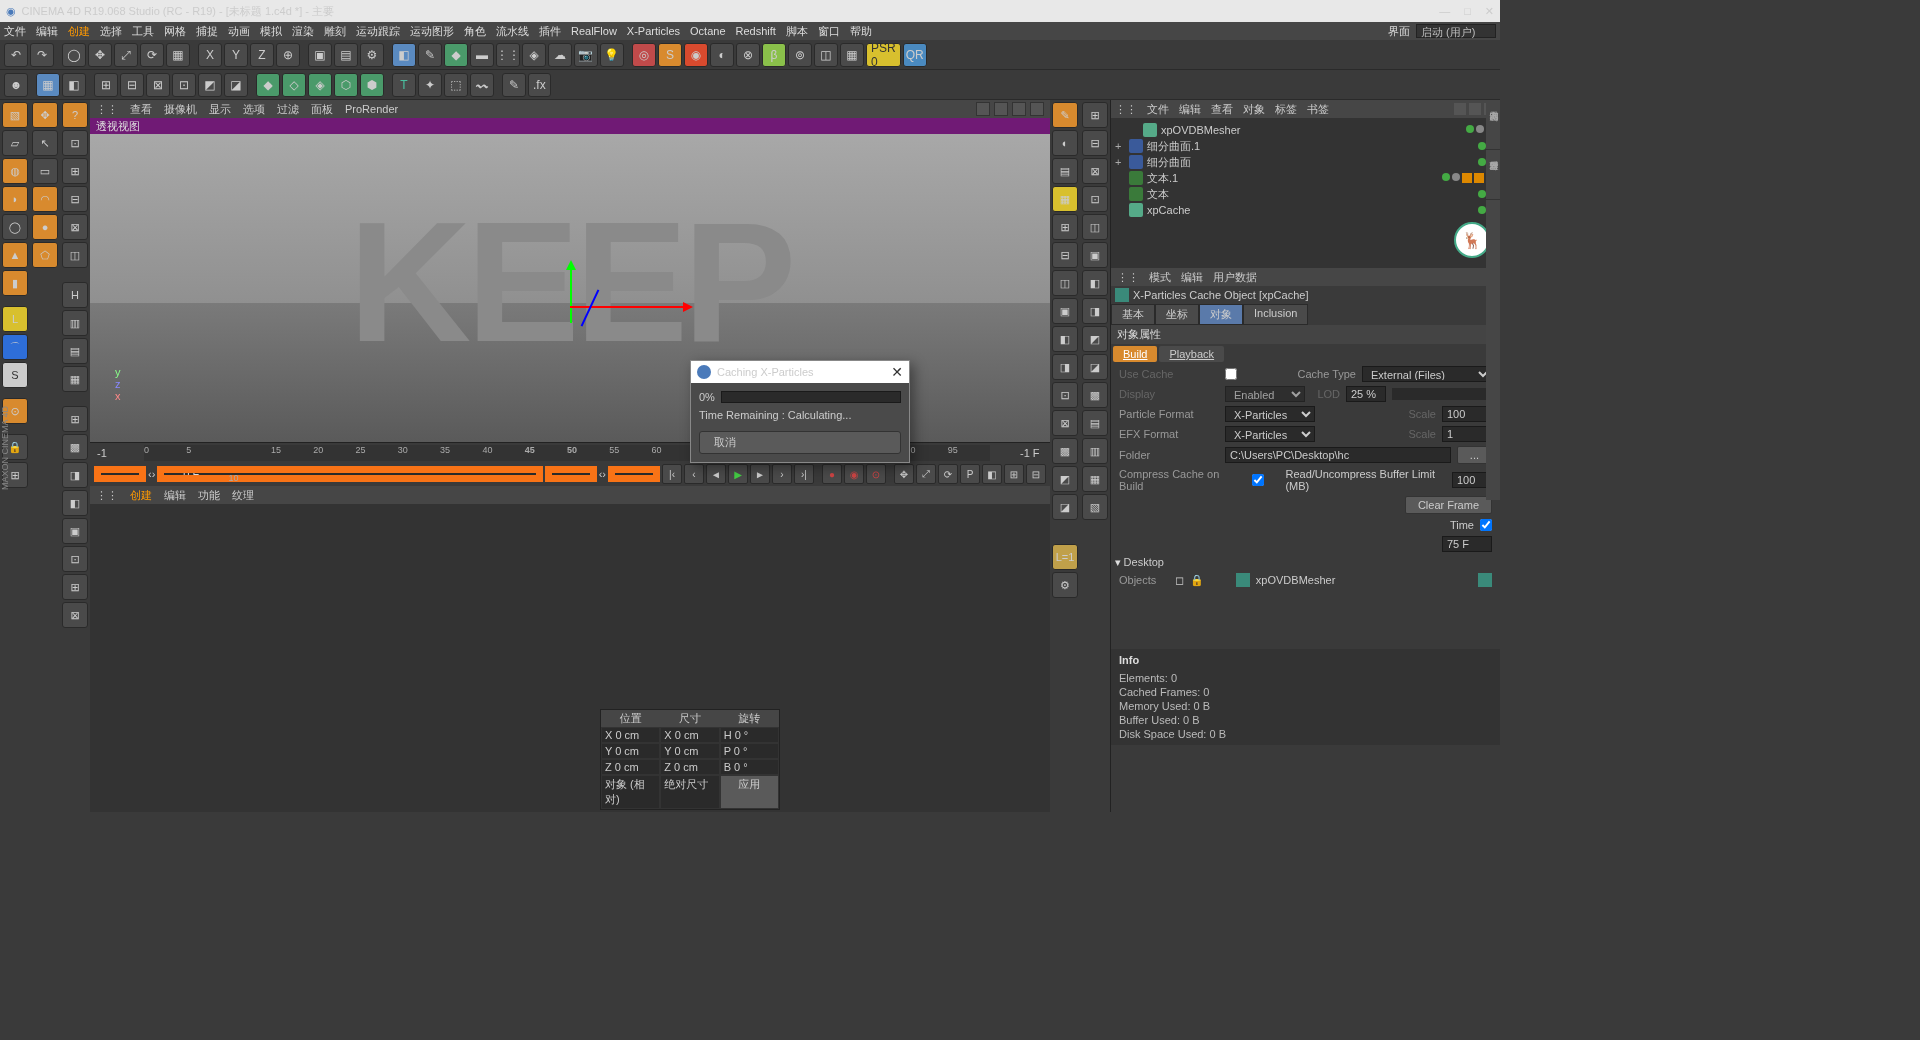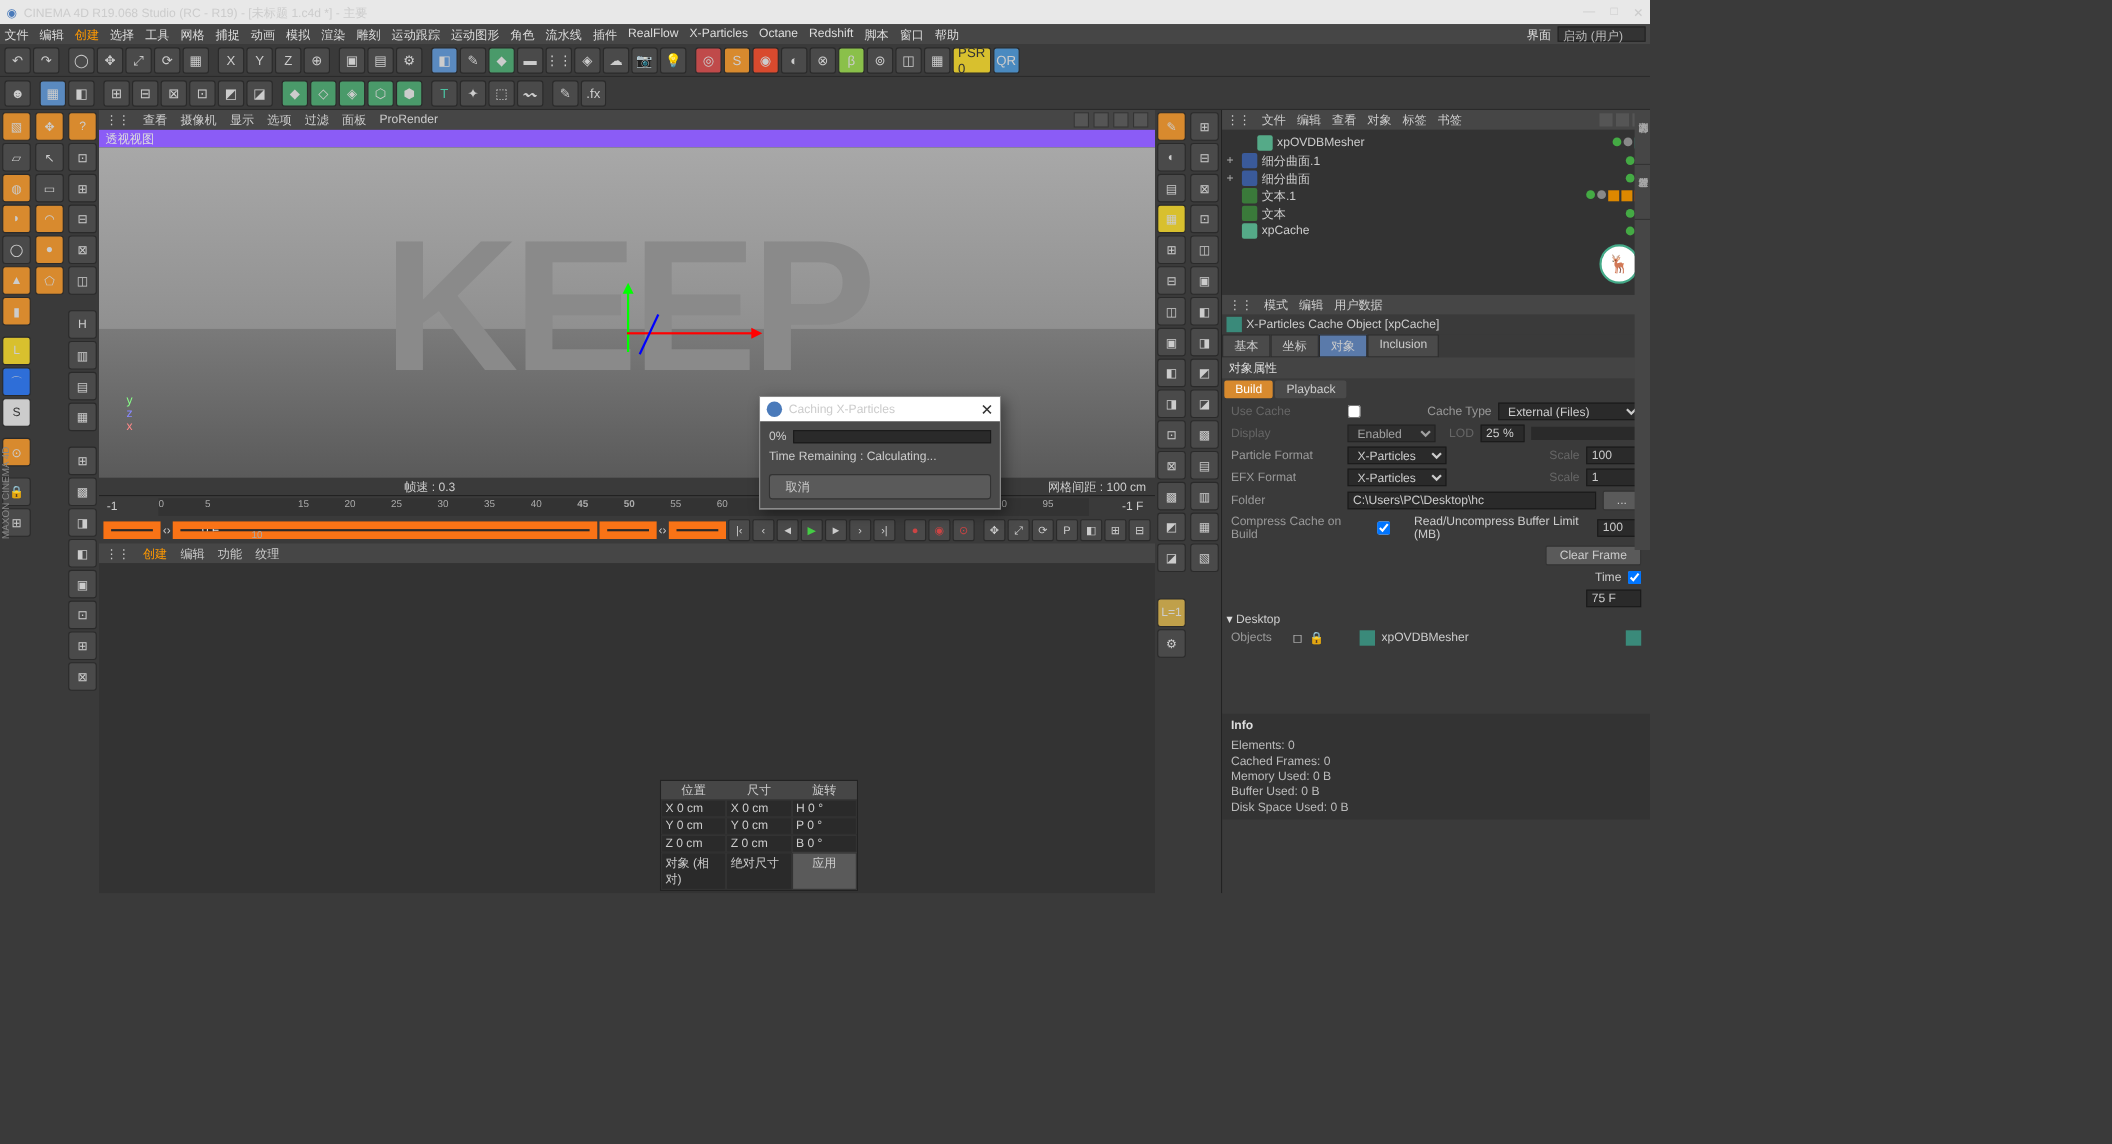--- a/index.html
+++ b/index.html
@@ -20,21 +20,21 @@
 .leftcol3 { width:30px; background:#3a3a3a; display:flex; flex-direction:column; gap:2px; padding:2px; }
 .ibtn { width:26px; height:26px; background:#4a4a4a; border:1px solid #2a2a2a; border-radius:3px; cursor:pointer; display:flex; align-items:center; justify-content:center; font-size:11px; }
 .ibtn.orange { background:#d88a2e; }
 .ibtn.yellow { background:#d8c02e; }
 .ibtn.blue { background:#2e6ed8; }
 .viewport { flex:1; display:flex; flex-direction:column; }
 .vpmenu { height:18px; background:#464646; display:flex; align-items:center; padding:0 6px; gap:12px; }
 .vpmenu span { cursor:pointer; }
 .vpmenu .icons { margin-left:auto; display:flex; gap:4px; }
 .vpmenu .icons div { width:14px; height:14px; background:#555; border:1px solid #333; }
-.vplabel { height:16px; background:#8b5cf6; padding:0 6px; display:flex; align-items:center; color:#ddd; }
+.vplabel { height:16px; background:#701a75; padding:0 6px; display:flex; align-items:center; color:#ddd; }
 .canvas { flex:1; background:linear-gradient(to bottom,#a8a8a8 0%,#909090 55%,#6a6a6a 100%); position:relative; overflow:hidden; }
 .floor { position:absolute; bottom:0; left:0; right:0; height:45%; background:linear-gradient(to top,#5a5a5a,#7a7a7a); }
 .keep { position:absolute; top:48%; left:50%; transform:translate(-50%,-50%); font-size:170px; font-weight:900; color:#8a8a8a; text-shadow:-3px -3px 6px #aaa,3px 3px 8px #555,inset 0 0 20px #666; letter-spacing:-5px; font-family:Arial Black,sans-serif; }
 .gizmoY { position:absolute; top:42%; left:50%; width:2px; height:60px; background:#0f0; }
 .gizmoY::after { content:""; position:absolute; top:-8px; left:-4px; border:5px solid transparent; border-bottom:10px solid #0f0; }
 .gizmoX { position:absolute; top:56%; left:50%; width:120px; height:2px; background:#f00; }
 .gizmoX::after { content:""; position:absolute; right:-8px; top:-4px; border:5px solid transparent; border-left:10px solid #f00; }
 .gizmoZ { position:absolute; top:50%; left:52%; width:2px; height:40px; background:#00f; transform:rotate(25deg); }
 .origin { position:absolute; bottom:40px; left:25px; font-size:10px; }
 .origin .ay { color:#8f8; }
@@ -74,21 +74,21 @@
 .logo { position:absolute; right:10px; bottom:10px; width:36px; height:36px; border-radius:18px; background:#fff; border:2px solid #4a8; display:flex; align-items:center; justify-content:center; font-size:16px; color:#333; }
 .attrhdr { height:18px; background:#464646; display:flex; align-items:center; padding:0 6px; gap:10px; }
 .attrtitle { height:18px; background:#3a3a3a; display:flex; align-items:center; padding:0 4px; gap:4px; }
 .attrtitle .ic { width:14px; height:14px; background:#3a8a7a; }
 .tabs { display:flex; background:#3a3a3a; }
 .tab { padding:2px 10px; background:#4a4a4a; border:1px solid #2a2a2a; cursor:pointer; }
 .tab.active { background:#5a7aaa; }
 .section { background:#3a3a3a; }
 .sechdr { background:#444; padding:2px 6px; color:#ddd; }
 .subtabs { display:flex; padding:2px; gap:2px; }
-.subtab { padding:2px 10px; background:#4a4a4a; border-radius:2px; cursor:pointer; }
+.subtab { padding:2px 10px; background:#4a4a4a; border-radius:2px; cursor:pointer;text-decoration:underline; }
 .subtab.active { background:#d88a2e; color:#fff; }
 .proprow { display:flex; align-items:center; padding:2px 8px; gap:6px; min-height:18px; }
 .proprow .lbl { width:100px; color:#999; }
 .proprow .lbl.dim { color:#666; }
 .proprow select, .proprow input { background:#2a2a2a; border:1px solid #1a1a1a; color:#ccc; padding:1px 4px; height:16px; }
 .proprow input[type=checkbox] { width:12px; height:12px; }
 .proprow .btn { background:#5a5a5a; border:1px solid #333; padding:2px 12px; cursor:pointer; border-radius:2px; }
 .infopanel { background:#333; padding:4px 8px; }
 .infopanel .ih { color:#ddd; font-weight:bold; margin-bottom:4px; }
 .infopanel div { padding:1px 0; color:#bbb; }
@@ -289,24 +289,20 @@
       <div class="keep">KEEP</div>
       <div class="gizmoY"></div>
       <div class="gizmoX"></div>
       <div class="gizmoZ"></div>
       <div class="origin">
         <div class="ay">y</div>
           <div class="az">z</div>
           <div class="ax">x</div>
       </div>
     </div>
-    <div class="vpstatus">
-      <span style="margin:0 auto">帧速 : 0.3</span>
-      <span class="r">网格间距 : 100 cm</span>
-    </div>
     <div class="timeline">
       <span style="width:24px;text-align:center">-1</span>
       <div class="ruler" id="ruler">
           <span class="tick" style="left: 0%;">0</span>
           <span class="tick" style="left: 5%;">5</span>
           <span class="tick" style="left: 10%; margin-top: 28px;">10</span>
           <span class="tick" style="left: 15%;">15</span>
           <span class="tick" style="left: 20%;">20</span>
           <span class="tick" style="left: 25%;">25</span>
           <span class="tick" style="left: 30%;">30</span>

